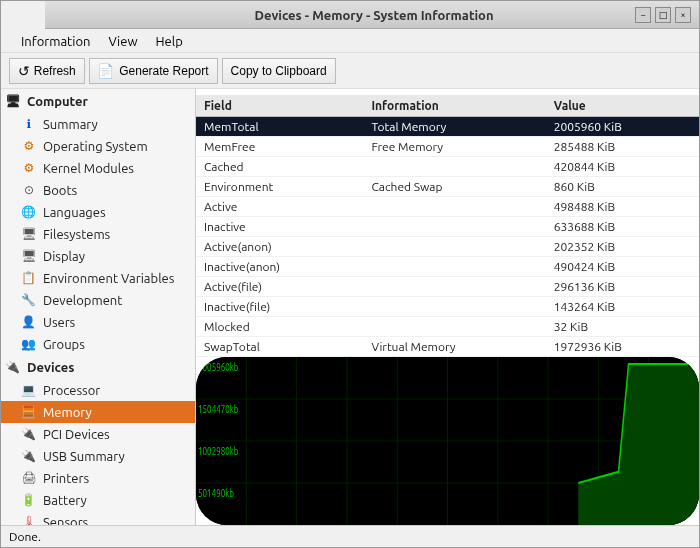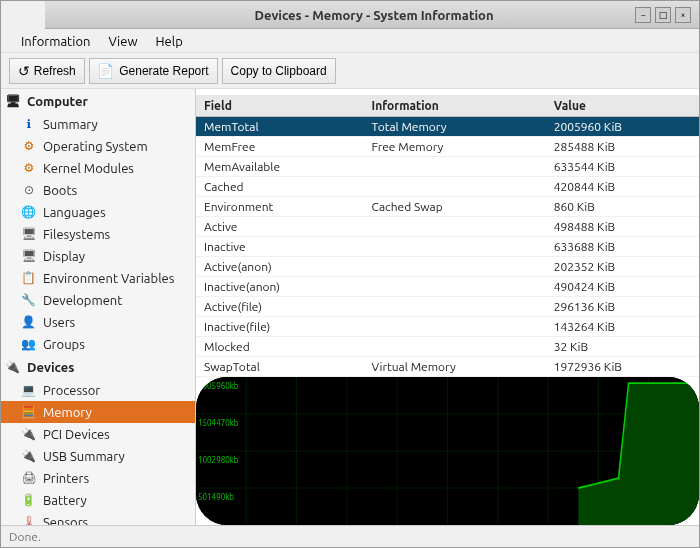--- a/index.html
+++ b/index.html
@@ -143,21 +143,21 @@
       text-align: left;
       font-weight: bold;
       color: #222;
     }
     .data-table td {
       padding: 3px 8px;
       border-bottom: 1px solid #f0f0f0;
       color: #222;
     }
     .data-table tr.highlighted td {
-      background: #0c4a6e;
+      background: #0f172a;
       color: white;
     }
     .table-container {
       overflow-y: auto;
       max-height: 310px;
       margin-top: 6px;
     }
     .chart-area {
       background: #000;
       flex: 1;
@@ -168,21 +168,21 @@
     }
     .chart-canvas {
       width: 100%;
       height: 100%;
     }
     .statusbar {
       background: #f0f0f0;
       border-top: 1px solid #ccc;
       padding: 0 8px;
       font-size: 12px;
-      color: #737373;
+      color: #000000;
       height: 22px;
       display: flex;
       align-items: center;
     }
   </style>
 </head>
 <body>
 
 <div class="window">
 
@@ -320,25 +320,20 @@
                 <td>MemTotal</td>
                 <td>Total Memory</td>
                 <td>2005960 KiB</td>
               </tr>
               <tr>
                 <td>MemFree</td>
                 <td>Free Memory</td>
                 <td>285488 KiB</td>
               </tr>
               <tr>
-                <td>MemAvailable</td>
-                <td></td>
-                <td>633544 KiB</td>
-              </tr>
-              <tr>
                 <td>Cached</td>
                 <td></td>
                 <td>420844 KiB</td>
               </tr>
               <tr>
                 <td>Environment</td>
                 <td>Cached Swap</td>
                 <td>860 KiB</td>
               </tr>
               <tr>

